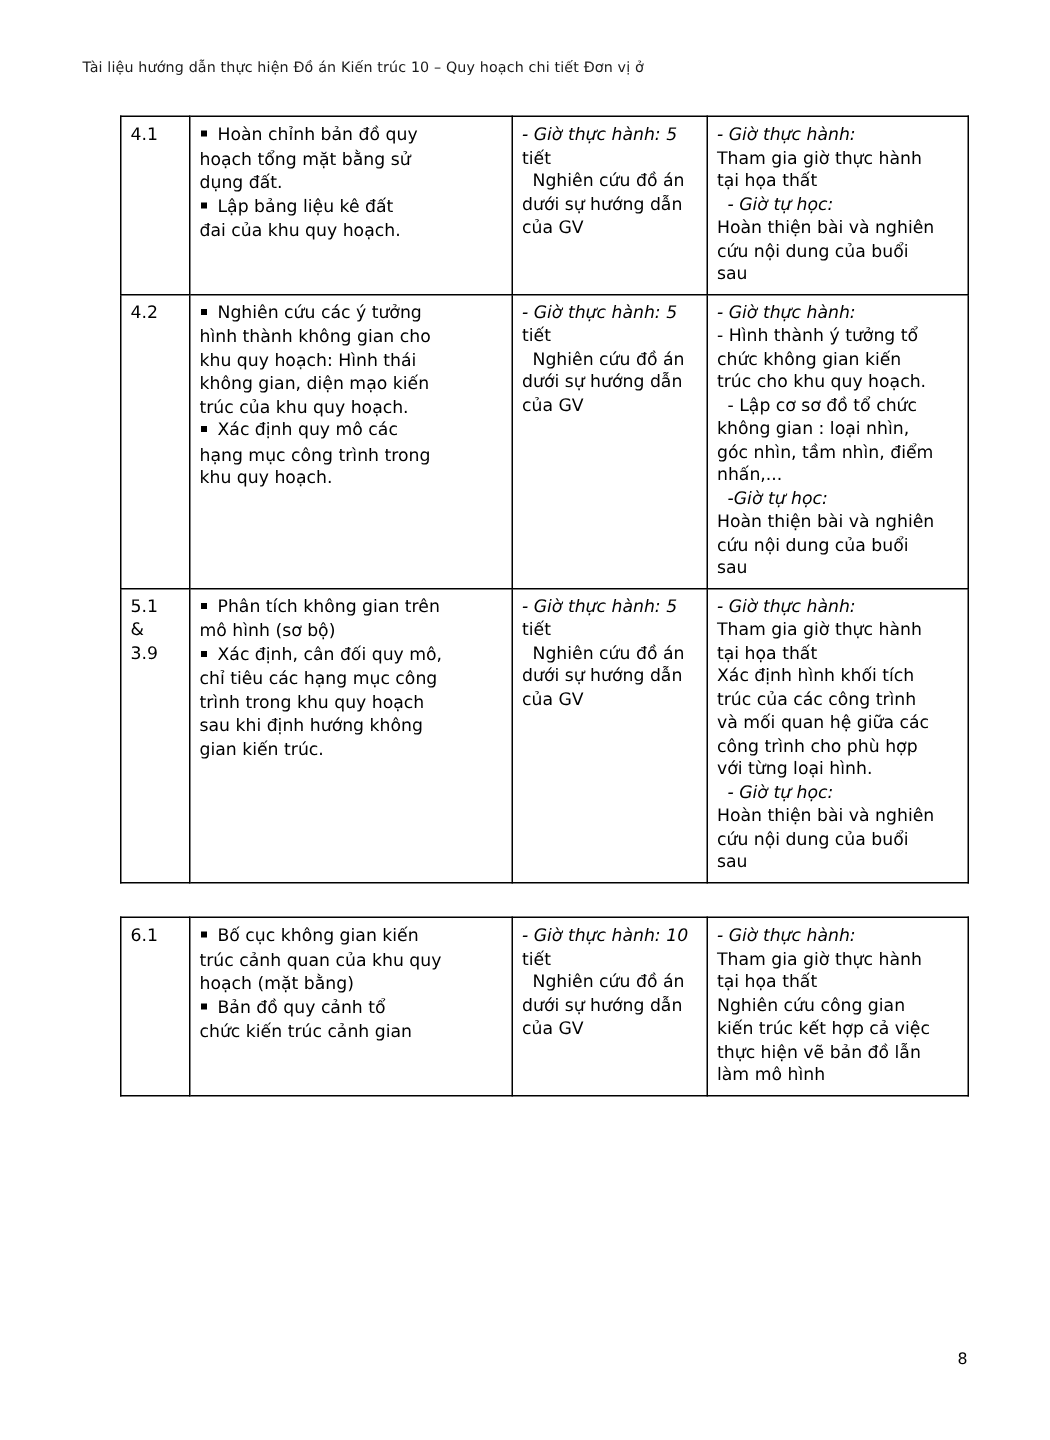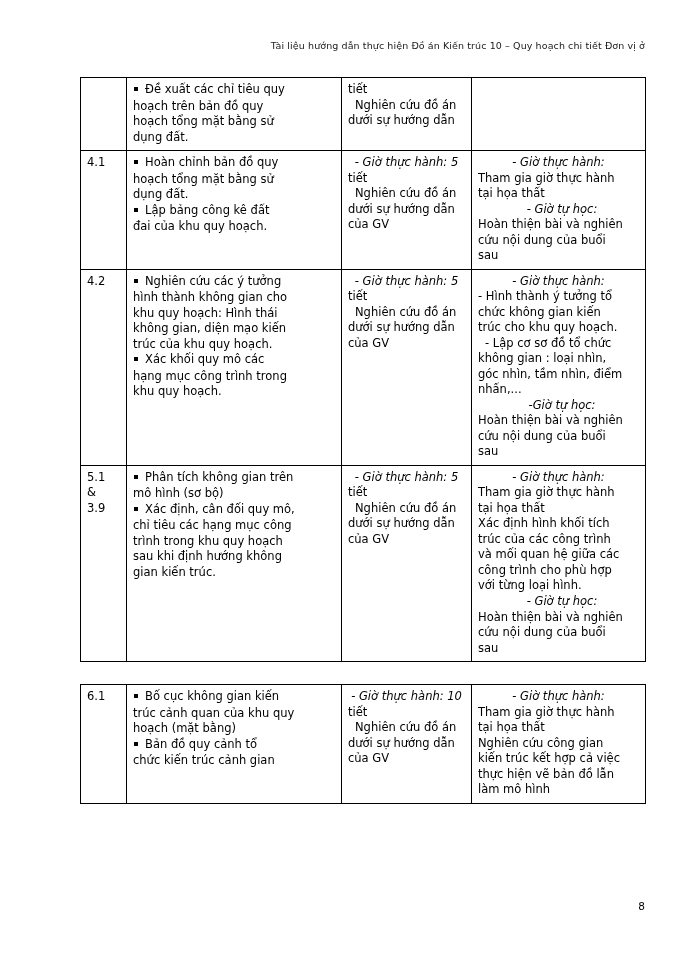--- a/index.html
+++ b/index.html
@@ -19,24 +19,22 @@
     position: relative;
     width: 700px;
     height: 960px;
     box-sizing: border-box;
     padding: 40px 55px 30px 55px;
   }
   .header {
     font-size: 9.5px;
     color: #1a1a1a;
     letter-spacing: 0.1px;
-    margin-left: 40px;
     margin-bottom: 26px;
     white-space: nowrap;
-    text-align: right;
   }
   table.doc-table {
     border-collapse: collapse;
     width: 565px;
     margin-left: 25px;
     table-layout: fixed;
   }
   table.doc-table td {
     border: 1px solid #000000;
     vertical-align: top;
@@ -73,21 +71,20 @@
   .plain-line {
     margin: 0;
     padding-left: 0;
   }
   .indent-line {
     margin: 0;
     padding-left: 7px;
   }
   .ital {
     font-style: italic;
-    text-align: center;
   }
   .spacer {
     height: 22px;
   }
   .page-number {
     position: absolute;
     right: 55px;
     bottom: 48px;
     font-size: 10.5px;
   }
@@ -101,43 +98,28 @@
 
   <table class="doc-table">
     <colgroup>
       <col class="col-code">
         <col class="col-content">
         <col class="col-hours">
         <col class="col-notes">
     </colgroup>
     <tbody>
         <tr>
-          <td class="code"></td>
-          <td>
-            <div class="bullet-line">Đề xuất các chỉ tiêu quy</div>
-            <div class="plain-line">hoạch trên bản đồ quy</div>
-            <div class="plain-line">hoạch tổng mặt bằng sử</div>
-            <div class="plain-line">dụng đất.</div>
-          </td>
-          <td>
-            <div class="plain-line">tiết</div>
-            <div class="indent-line">Nghiên cứu đồ án</div>
-            <div class="plain-line">dưới sự hướng dẫn</div>
-          </td>
-          <td></td>
-        </tr>
-        <tr>
           <td class="code">
             <div>4.1</div>
           </td>
           <td>
             <div class="bullet-line">Hoàn chỉnh bản đồ quy</div>
             <div class="plain-line">hoạch tổng mặt bằng sử</div>
             <div class="plain-line">dụng đất.</div>
-            <div class="bullet-line">Lập bảng công kê đất</div>
+            <div class="bullet-line">Lập bảng liệu kê đất</div>
             <div class="plain-line">đai của khu quy hoạch.</div>
           </td>
           <td>
             <div class="plain-line ital">- Giờ thực hành: 5</div>
             <div class="plain-line">tiết</div>
             <div class="indent-line">Nghiên cứu đồ án</div>
             <div class="plain-line">dưới sự hướng dẫn</div>
             <div class="plain-line">của GV</div>
           </td>
           <td>
@@ -153,21 +135,21 @@
         <tr>
           <td class="code">
             <div>4.2</div>
           </td>
           <td>
             <div class="bullet-line">Nghiên cứu các ý tưởng</div>
             <div class="plain-line">hình thành không gian cho</div>
             <div class="plain-line">khu quy hoạch: Hình thái</div>
             <div class="plain-line">không gian, diện mạo kiến</div>
             <div class="plain-line">trúc của khu quy hoạch.</div>
-            <div class="bullet-line">Xác khối quy mô các</div>
+            <div class="bullet-line">Xác định quy mô các</div>
             <div class="plain-line">hạng mục công trình trong</div>
             <div class="plain-line">khu quy hoạch.</div>
           </td>
           <td>
             <div class="plain-line ital">- Giờ thực hành: 5</div>
             <div class="plain-line">tiết</div>
             <div class="indent-line">Nghiên cứu đồ án</div>
             <div class="plain-line">dưới sự hướng dẫn</div>
             <div class="plain-line">của GV</div>
           </td>

